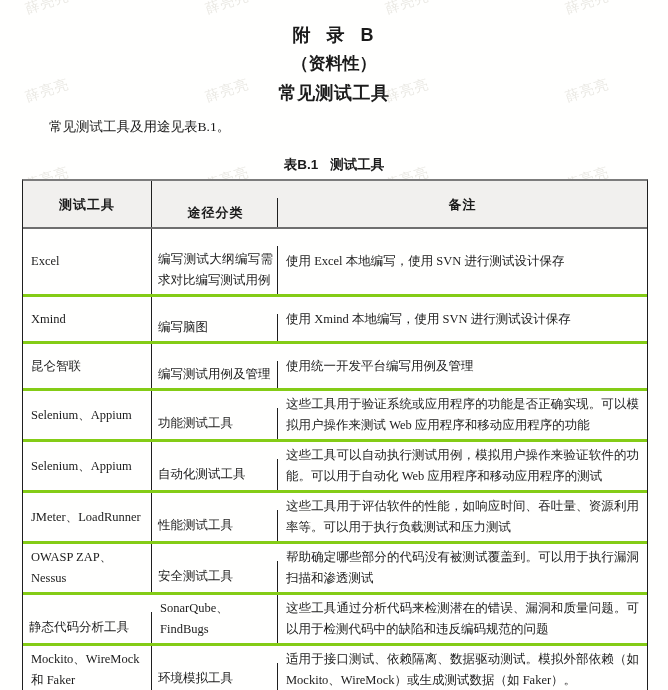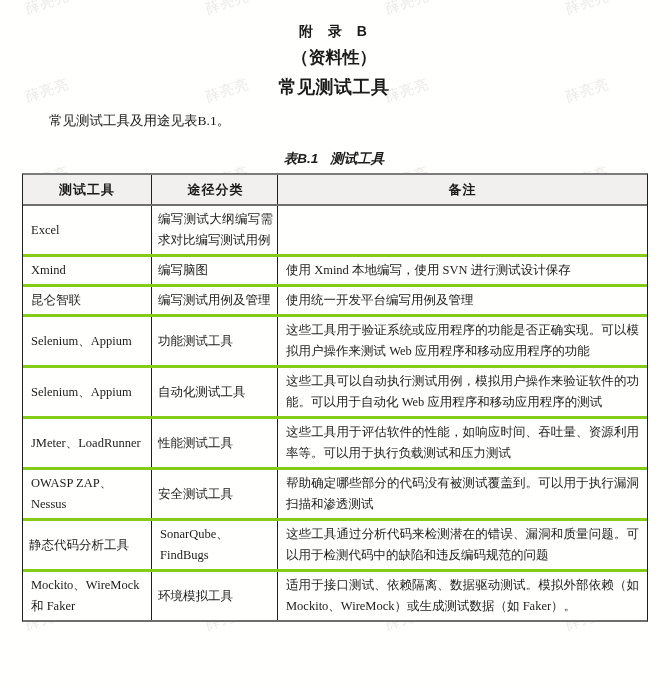--- a/index.html
+++ b/index.html
@@ -22,21 +22,21 @@
     letter-spacing:1px;
     font-family:"Liberation Sans","DejaVu Sans",sans-serif;
     white-space:nowrap;
   }
   .content { position:relative; z-index:1; }
 
   .doc-title {
     text-align:center;
     font-family:"Liberation Sans","DejaVu Sans",sans-serif;
     font-weight:bold;
-    font-size:14px;
+    font-size:18px;
     padding-top:23px;
     letter-spacing:2px;
     word-spacing:7px;
   }
   .doc-subtitle {
     text-align:center;
     font-family:"Liberation Sans","DejaVu Sans",sans-serif;
     font-weight:bold;
     font-size:17px;
     margin-top:5px;
@@ -54,21 +54,20 @@
     font-size:13.5px;
     line-height:19px;
     text-indent:2em;
   }
   .caption {
     text-align:center;
     font-family:"Liberation Sans","DejaVu Sans",sans-serif;
     font-weight:bold;
     font-size:13.5px;
     margin-top:20px;
-    font-style:italic;
   }
   .cap-gap { display:inline-block; width:12px; }
 
   .tbl {
     margin:5px 20px 0 22px;
     border-left:1px solid #1f1f1f;
     border-right:1px solid #1f1f1f;
     border-top:2px solid #7c7c7c;
     border-bottom:2px solid #6e6e6e;
     background:#fffffe;
@@ -81,21 +80,21 @@
   .trow.body + .trow.body { border-top:3px solid #84cc16; }
 
   .cell {
     padding:3px 8px;
     font-size:12.5px;
     line-height:21px;
     display:flex;
     align-items:center;
   }
   .c1, .c2 { border-right:1px solid #1f1f1f; }
-  .c2 { padding:3px 4px 3px 6px; }
+  .c2 { padding:3px 4px 3px 6px;margin-top:17px; }
   .hcell {
     justify-content:center;
     font-family:"Liberation Sans","DejaVu Sans",sans-serif;
     font-weight:bold;
     font-size:13px;
     padding-top:4px; padding-bottom:4px;
     letter-spacing:1px;
   }
   .cell > span { display:block; width:100%; }
   .c3 > span, .c2 > span { text-align:justify; word-break:break-all; }
@@ -157,20 +156,23 @@
         <div class="cell c3 hcell">备注</div>
       </div>
 
       <div class="trow body">
         <div class="cell c1">
             <span>Excel</span>
           </div>
         <div class="cell c2">
             <span>编写测试大纲编写需求对比编写测试用例</span>
           </div>
+        <div class="cell c3">
+            <span>使用 Excel 本地编写，使用 SVN 进行测试设计保存</span>
+          </div>
       </div>
 
       <div class="trow body">
         <div class="cell c1">
             <span>Xmind</span>
           </div>
         <div class="cell c2">
             <span>编写脑图</span>
           </div>
         <div class="cell c3">

